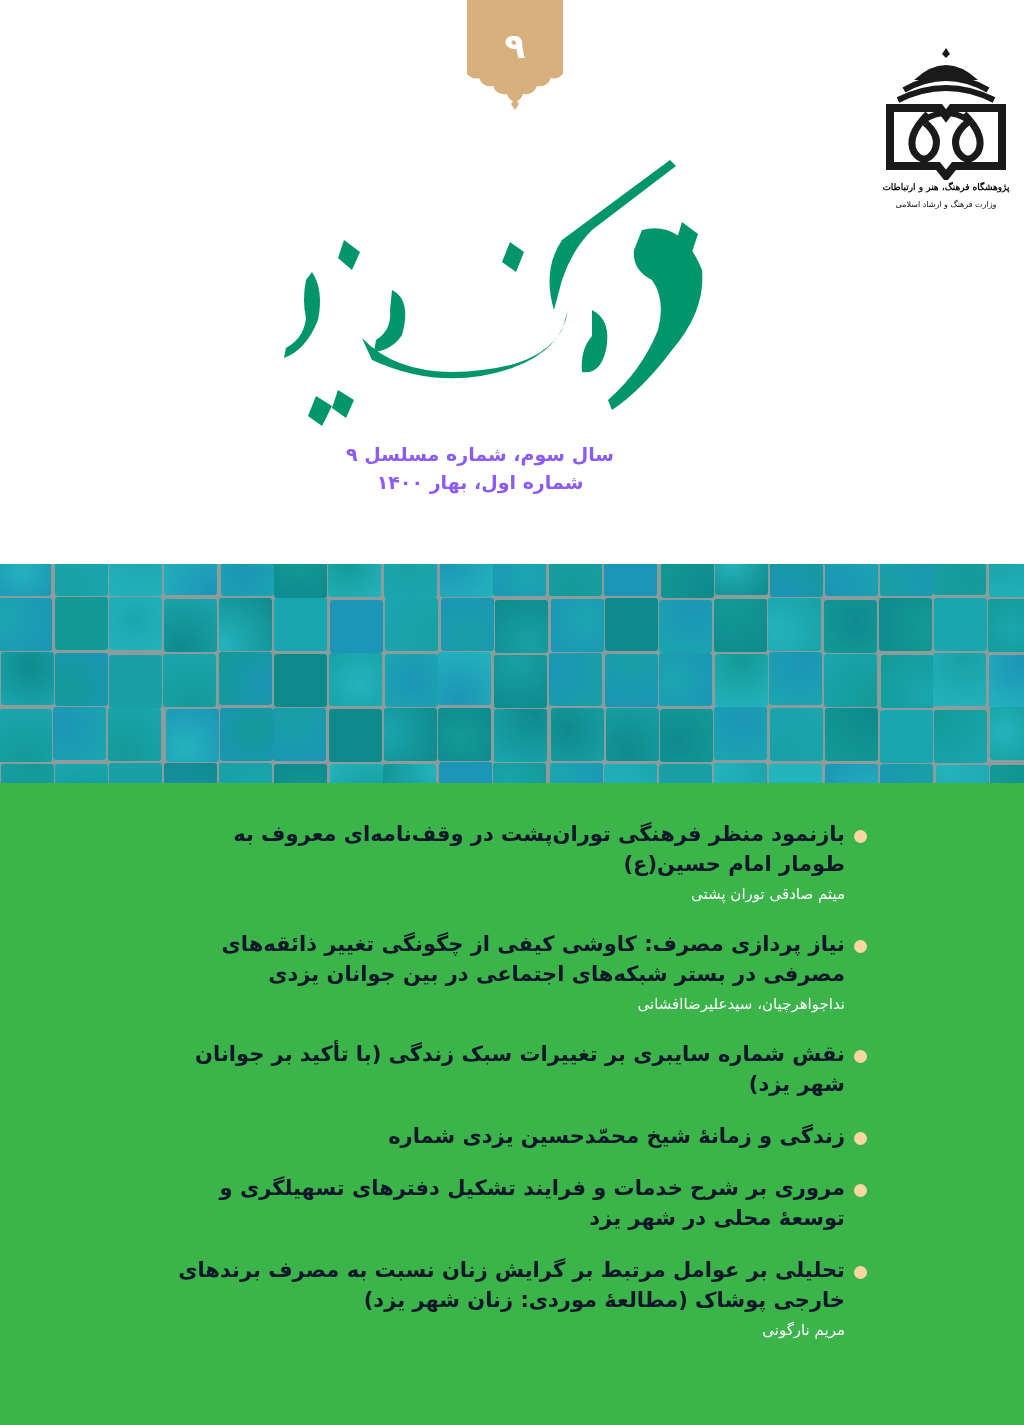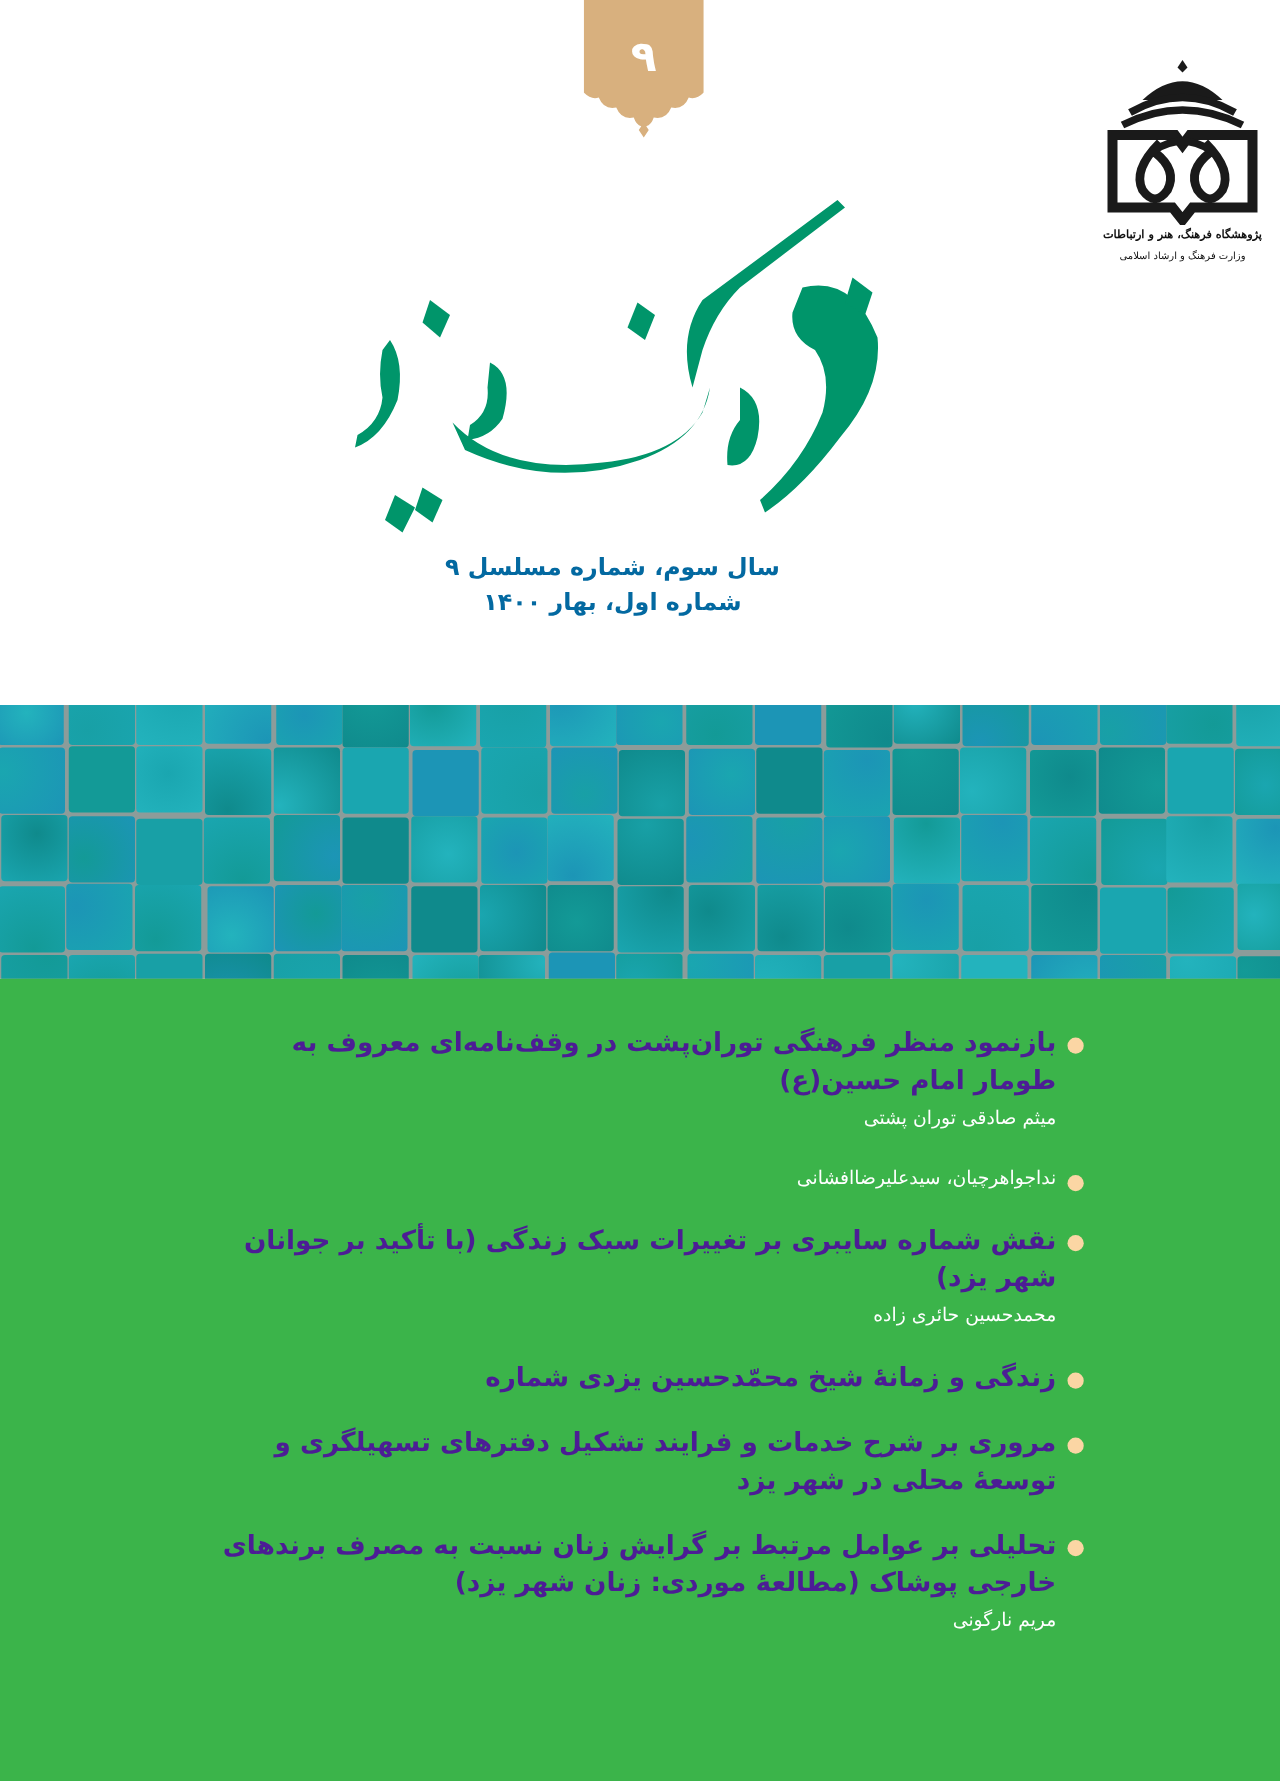--- a/index.html
+++ b/index.html
@@ -25,36 +25,36 @@
     .logo-line2 { position: absolute; left: 0; top: 160px; width: 132px; text-align: center;
       font-family: "DejaVu Serif", serif; font-size: 8px; color: #111; direction: rtl; white-space: nowrap; }
 
     
     .title-wrap { position: absolute; left: 262px; top: 160px; width: 450px; height: 270px; }
     .title-wrap svg { position: absolute; left: 0; top: 0; }
     .title-text { position: absolute; left: 0; top: 175px; width: 450px; text-align: center; opacity: 0;
       font-size: 10px; }
 
     
-    .issue-info { position: absolute; left: 330px; top: 440px; width: 320px; text-align: center; direction: rtl;
-      color: #0369a1; font-weight: bold; font-size: 19px; line-height: 28px; }
+    .issue-info { position: absolute; left: 320px; top: 440px; width: 320px; text-align: center; direction: rtl;
+      color: #8b5cf6; font-weight: bold; font-size: 19px; line-height: 28px; }
     .issue-info div { white-space: nowrap; }
 
     
     .tiles { position: absolute; left: 0; top: 564px; width: 1024px; height: 219px; overflow: hidden;
       background: #8c9c9a; }
     .tile { position: absolute; width: 53px; height: 53px; border-radius: 3px; }
 
     
     .contents { position: absolute; left: 0; top: 783px; width: 1024px; height: 642px; background: #3bb44a; }
     .toc { position: absolute; right: 157px; top: 36px; width: 700px; direction: rtl; }
     .toc-item { position: relative; margin-bottom: 22px; padding-right: 22px; }
     .toc-bullet { position: absolute; right: 0; top: 11px; width: 13px; height: 13px; border-radius: 50%;
       background: #fbd6a4; }
-    .toc-title { color: #4c1d95; font-weight: bold; font-size: 21px; line-height: 30px; }
+    .toc-title { color: #0f172a; font-weight: bold; font-size: 21px; line-height: 30px; }
     .toc-author { color: #ffffff; font-size: 15px; line-height: 26px; margin-top: 2px; }
   </style>
 </head>
 <body>
 
 <div class="cover">
 
   <div class="top">
 
     <div class="ribbon">
@@ -218,26 +218,26 @@
 
   <div class="contents">
     <div class="toc" id="toc">
       <div class="toc-item">
         <span class="toc-bullet"></span>
         <div class="toc-title">بازنمود منظر فرهنگی توران‌پشت در وقف‌نامه‌ای معروف به طومار امام حسین(ع)</div>
         <div class="toc-author">میثم صادقی توران پشتی</div>
       </div>
       <div class="toc-item">
         <span class="toc-bullet"></span>
+        <div class="toc-title">نیاز پردازی مصرف: کاوشی کیفی از چگونگی تغییر ذائقه‌های مصرفی در بستر شبکه‌های اجتماعی در بین جوانان یزدی</div>
         <div class="toc-author">نداجواهرچیان، سیدعلیرضاافشانی</div>
       </div>
       <div class="toc-item">
         <span class="toc-bullet"></span>
         <div class="toc-title">نقش شماره سایبری بر تغییرات سبک زندگی (با تأکید بر جوانان شهر یزد)</div>
-        <div class="toc-author">محمدحسین حائری زاده</div>
       </div>
       <div class="toc-item">
         <span class="toc-bullet"></span>
         <div class="toc-title">زندگی و زمانهٔ شیخ محمّدحسین یزدی شماره</div>
       </div>
       <div class="toc-item">
         <span class="toc-bullet"></span>
         <div class="toc-title">مروری بر شرح خدمات و فرایند تشکیل دفترهای تسهیلگری و توسعهٔ محلی در شهر یزد</div>
       </div>
       <div class="toc-item">

